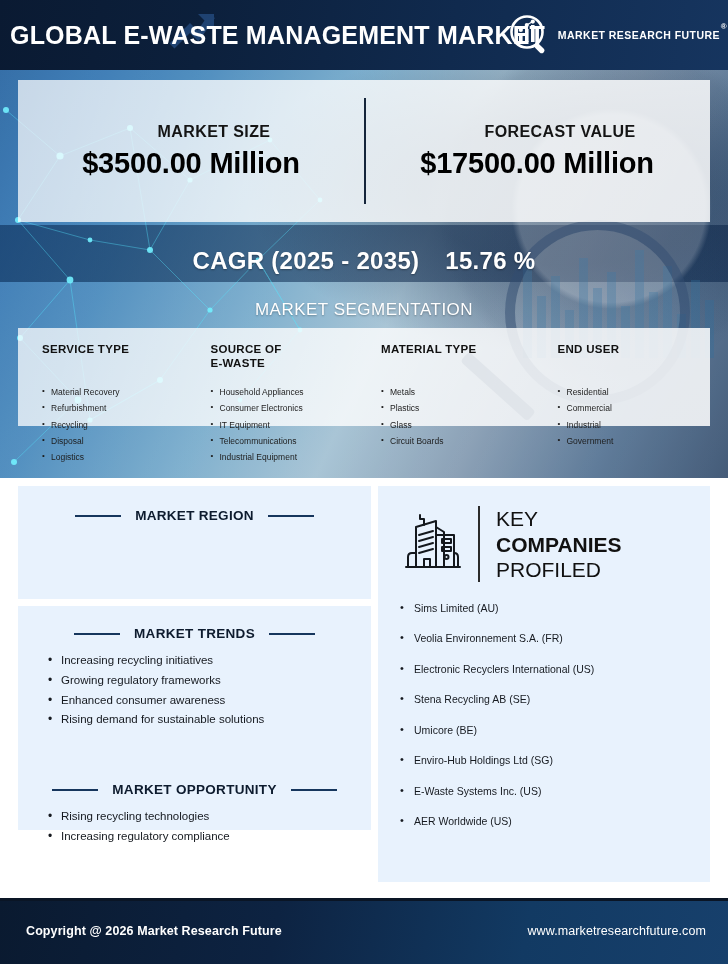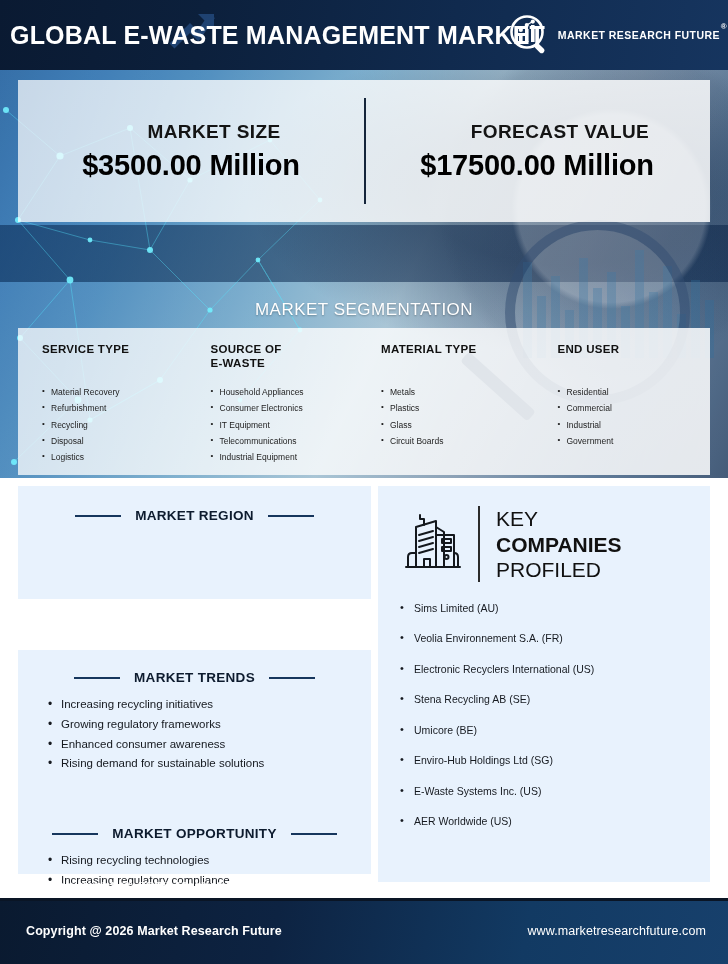--- a/index.html
+++ b/index.html
@@ -68,21 +68,21 @@
   }
   
   .net{ position:absolute; left:0; top:0; width:330px; height:408px; }
 
   .banner-panel{
     position:absolute; left:18px; top:10px; width:692px; height:142px;
     background:linear-gradient(100deg, rgba(255,255,255,.72) 0%, rgba(255,255,255,.80) 45%, rgba(255,255,255,.84) 100%);
   }
   .kpi-row{ position:absolute; inset:0; display:flex; align-items:center; }
   .kpi{ flex:1; text-align:center; }
-  .kpi-label{ font-size:19px; font-weight:bold; color:#141414; letter-spacing:.4px;padding-left:46px; }
+  .kpi-label{ font-size:16px; font-weight:bold; color:#141414; letter-spacing:.4px;padding-left:46px; }
   .kpi-value{ font-size:29px; font-weight:bold; color:#000; margin-top:6px; letter-spacing:-.2px; }
   .kpi-div{
     position:absolute; left:50%; top:18px; width:2px; height:106px;
     background:#15253b;
   }
 
   .cagr-row{
     position:absolute; left:0; top:165px; width:728px; height:52px;
     display:flex; align-items:center; justify-content:center;
     color:#ffffff; font-size:24px; font-weight:bold; letter-spacing:.3px;
@@ -90,21 +90,21 @@
   }
   .cagr-row .gap{ display:inline-block; width:26px; }
 
   .seg-title{
     position:absolute; left:0; top:230px; width:728px;
     text-align:center; color:#ffffff; font-size:17px; font-weight:normal;
     letter-spacing:.5px; text-shadow:0 1px 2px rgba(0,0,0,.3);
   }
 
   .seg-panel{
-    position:absolute; left:18px; top:258px; width:692px; height:147px;
+    position:absolute; left:18px; top:258px; width:692px; height:98px;
     background:linear-gradient(100deg, rgba(255,255,255,.74) 0%, rgba(255,255,255,.80) 50%, rgba(255,255,255,.86) 100%);
     display:flex;
   }
   .seg-col{ flex:1; padding:14px 8px 0 8px; }
   .seg-col:nth-child(1){ padding-left:24px; }
   .seg-col:nth-child(2){ padding-left:16px; }
   .seg-col:nth-child(3){ padding-left:18px; }
   .seg-col:nth-child(4){ padding-left:24px; }
   .seg-head{
     font-size:11.5px; font-weight:bold; color:#111; letter-spacing:.3px;
@@ -116,21 +116,21 @@
   }
   .seg-list li:before{
     content:"•"; position:absolute; left:0; top:-1px; font-size:8px; color:#1d1d1d;
   }
 
   
   .lower{ position:absolute; left:0; top:478px; width:728px; height:412px; background:#fff; }
 
   .pnl{ position:absolute; background:#e8f2fd; }
   .pnl-region{ left:18px; top:8px; width:353px; height:113px; }
-  .pnl-trends{ left:18px; top:128px; width:353px; height:224px;margin-top:44px; }
+  .pnl-trends{ left:18px; top:128px; width:353px; height:224px; }
   .pnl-key{ left:378px; top:8px; width:332px; height:396px; }
 
   .sec-title{
     display:flex; align-items:center; justify-content:center; gap:14px;
     font-size:13.5px; font-weight:bold; color:#0d1b2e; letter-spacing:.3px;
     white-space:nowrap;
   }
   .sec-title .ln{ display:block; width:46px; height:2px; background:#16365d; }
 
   .bullets{ list-style:none; margin:10px 0 0 30px; }
@@ -278,20 +278,25 @@
           <div class="kpi-value">$3500.00 Million</div>
         </div>
         <div class="kpi">
           <div class="kpi-label">FORECAST VALUE</div>
           <div class="kpi-value">$17500.00 Million</div>
         </div>
       </div>
       <div class="kpi-div"></div>
     </div>
 
+    <div class="cagr-row">
+      <span>CAGR (2025 - 2035)</span>
+      <span class="gap"></span>
+      <span>15.76 %</span>
+    </div>
 
     <div class="seg-title">MARKET SEGMENTATION</div>
 
     <div class="seg-panel">
       <div class="seg-col">
         <div class="seg-head">SERVICE TYPE</div>
         <ul class="seg-list">
           <li>Material Recovery</li>
           <li>Refurbishment</li>
           <li>Recycling</li>

